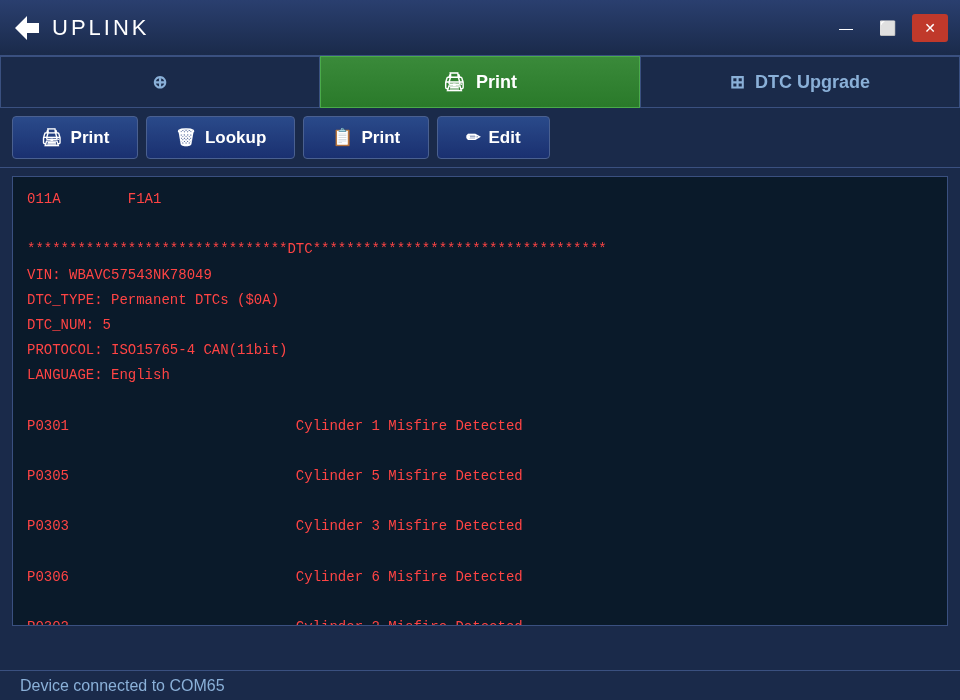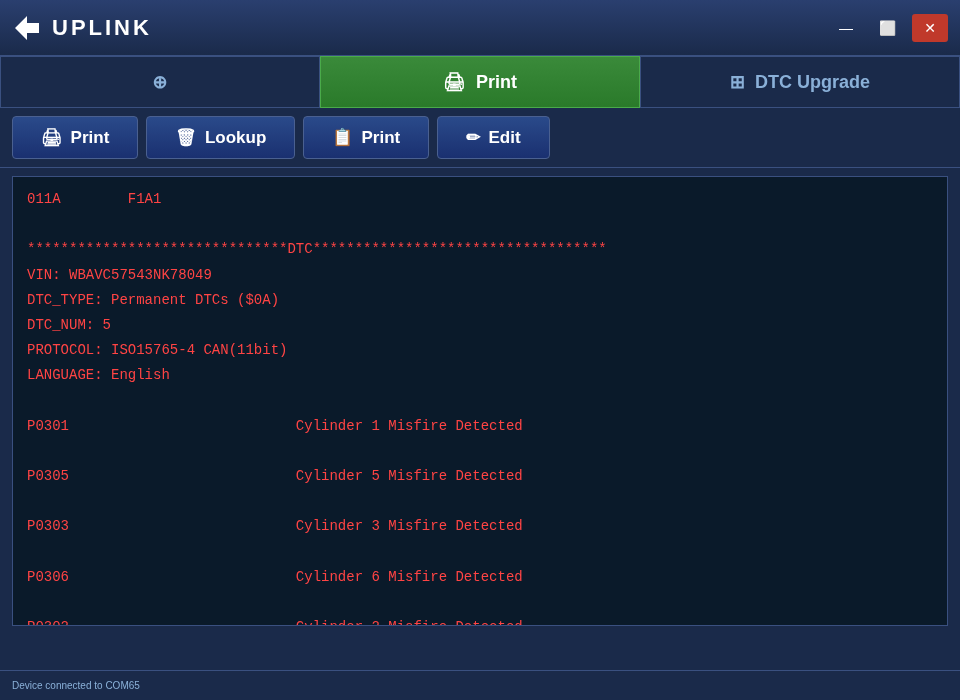--- a/index.html
+++ b/index.html
@@ -30,21 +30,21 @@
     }
 
     #logo-icon {
       width: 30px;
       height: 30px;
     }
 
     #app-title {
       color: white;
       font-size: 22px;
-      font-weight: bold;
+      font-weight: normal;
       letter-spacing: 3px;
     }
 
     #window-controls {
       display: flex;
       gap: 6px;
       align-items: center;
     }
 
     .win-btn {
@@ -156,23 +156,23 @@
     #statusbar {
       position: absolute;
       bottom: 0;
       left: 0;
       right: 0;
       height: 30px;
       background: #1a2a4a;
       border-top: 1px solid #3a5080;
       display: flex;
       align-items: center;
-      padding: 0 12px;
+      padding: 0 20px;
       color: #8ab0d8;
-      font-size: 10px;
+      font-size: 16px;
     }
   </style>
 </head>
 <body>
 
 <div id="titlebar">
   <div id="logo-area">
     <svg id="logo-icon" viewBox="0 0 30 30">
       <polygon points="3,15 15,3 15,10 27,10 27,20 15,20 15,27" fill="white"></polygon>
     </svg>

